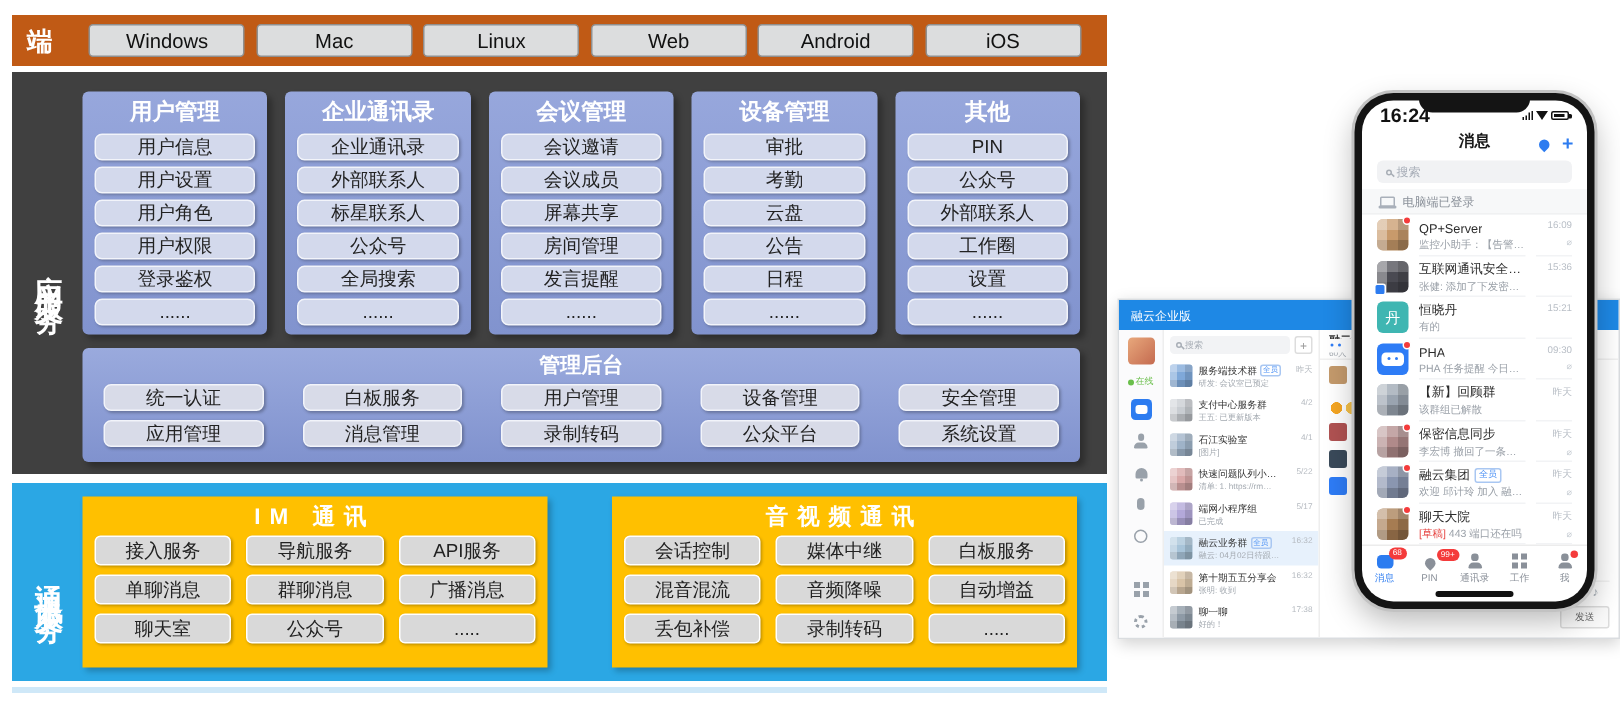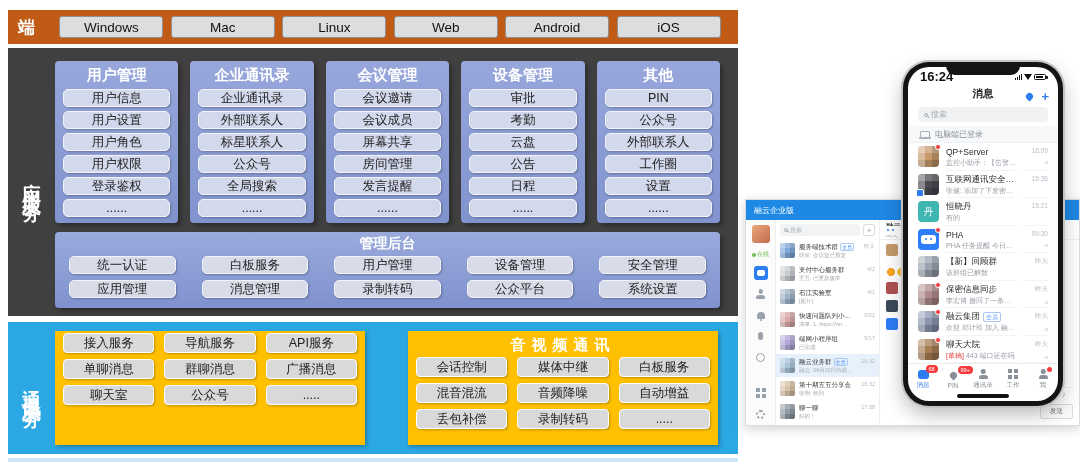--- a/index.html
+++ b/index.html
@@ -236,20 +236,21 @@
           <div class="pill">录制转码</div>
           <div class="pill">公众平台</div>
           <div class="pill">系统设置</div>
         </div>
     </div>
   </div>
 
   <div class="comm-section">
     <div class="vlabel">通讯服务</div>
     <div class="comm-box im">
+      <div class="comm-title">IM 通讯</div>
       <div class="grid3">
 
       <div class="pill">接入服务</div>
           <div class="pill">导航服务</div>
           <div class="pill">API服务</div>
           <div class="pill">单聊消息</div>
           <div class="pill">群聊消息</div>
           <div class="pill">广播消息</div>
           <div class="pill">聊天室</div>
           <div class="pill">公众号</div>

